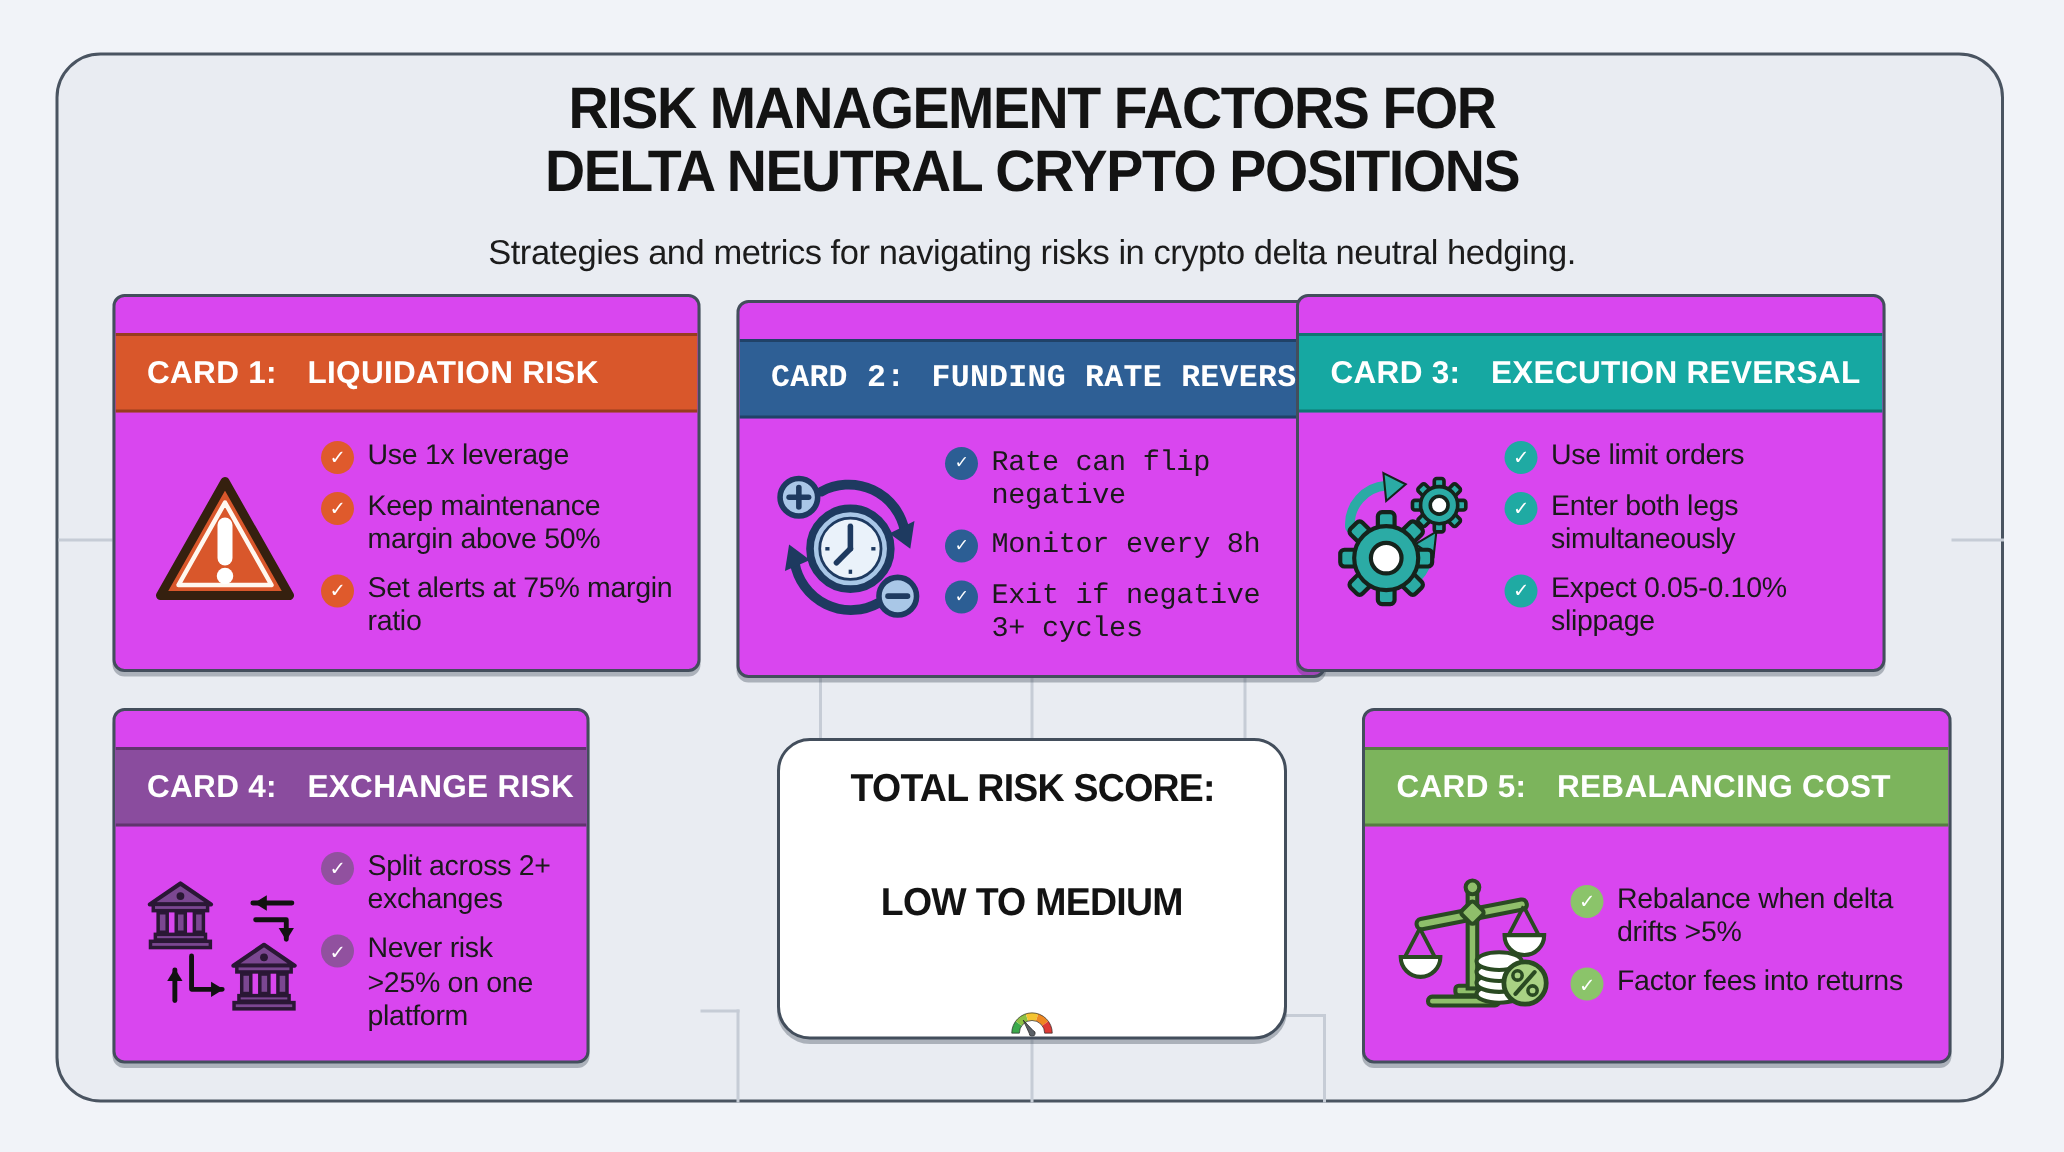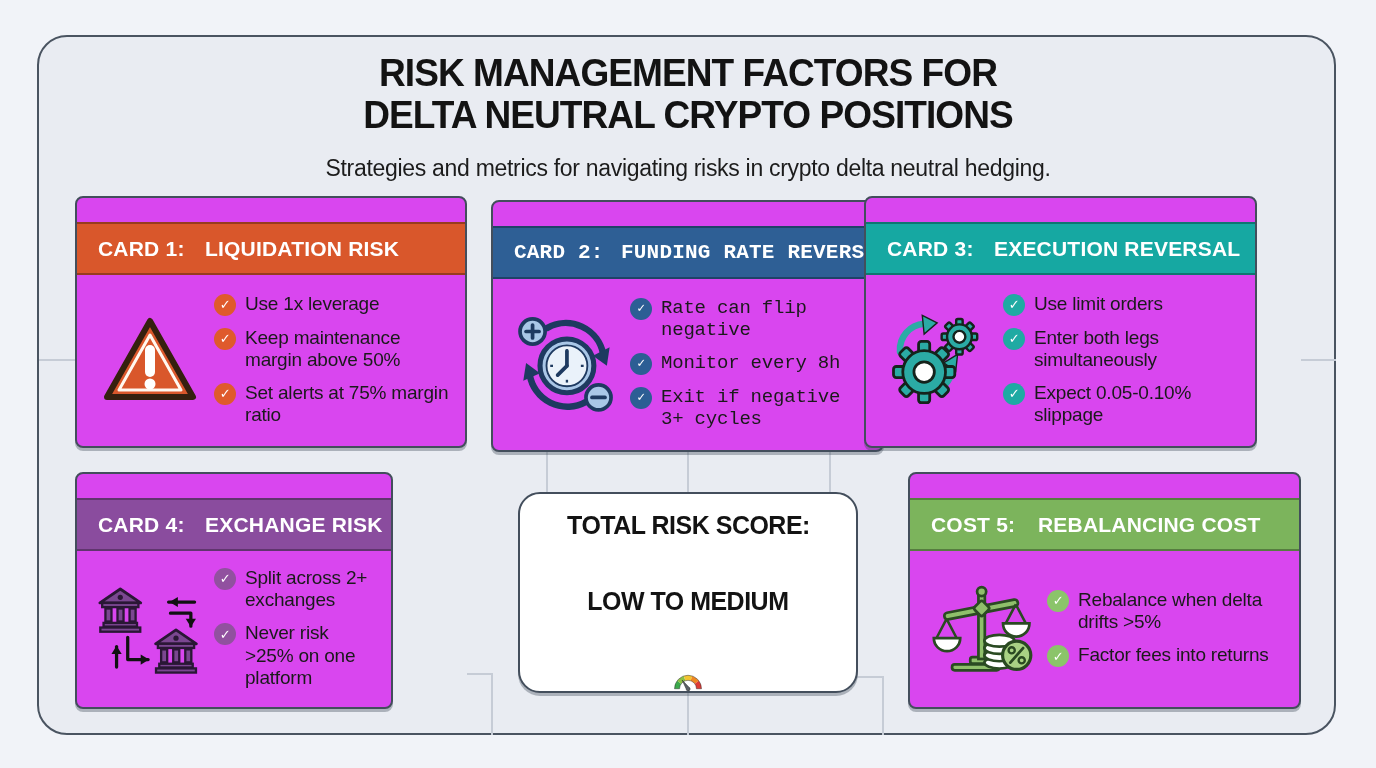--- a/index.html
+++ b/index.html
@@ -296,21 +296,21 @@
     <path d="M77.8,31.5 A72,72 0 0 1 122.2,31.5 L113.9,57.2 A45,45 0 0 0 86.1,57.2 Z" fill="#F4C430"></path>
     <path d="M122.2,31.5 A72,72 0 0 1 158.2,57.7 L136.4,73.5 A45,45 0 0 0 113.9,57.2 Z" fill="#EE8722"></path>
     <path d="M158.2,57.7 A72,72 0 0 1 172,100 L145,100 A45,45 0 0 0 136.4,73.5 Z" fill="#DD3A35"></path>
     <path d="M28,100 A72,72 0 0 1 172,100 L145,100 A45,45 0 0 0 55,100 Z" fill="none" stroke="#2B2B2B" stroke-width="2.5" stroke-linejoin="round"></path>
     <path d="M100,44 L91.5,95 A10.5,10.5 0 1 0 108.5,95 Z" fill="#5A6066" stroke="#2B2B2B" stroke-width="2.5" stroke-linejoin="round" transform="rotate(-34 100 100)"></path>
   </svg>
 </div>
 
 <div class="card card5" style="--band: #7CB45C; --check: #8BC46A;">
   <div class="band">
-    <span class="band-label">COST 5:</span>
+    <span class="band-label">CARD 5:</span>
     <span class="band-title">REBALANCING COST</span>
   </div>
   <div class="card-body">
     <div class="icon-wrap">
       <svg width="102" height="96" viewBox="0 0 112 104">
         <rect x="22" y="92" width="52" height="6.5" rx="3" fill="#8FBF6B" stroke="#2A4A22" stroke-width="3"></rect>
         <rect x="42" y="84" width="26" height="7" rx="2.5" fill="#8FBF6B" stroke="#2A4A22" stroke-width="3"></rect>
         <rect x="51" y="16" width="7" height="70" fill="#8FBF6B" stroke="#2A4A22" stroke-width="3"></rect>
         <circle cx="54.5" cy="12" r="5" fill="#8FBF6B" stroke="#2A4A22" stroke-width="3"></circle>
         <g transform="rotate(-11 54 32)">

